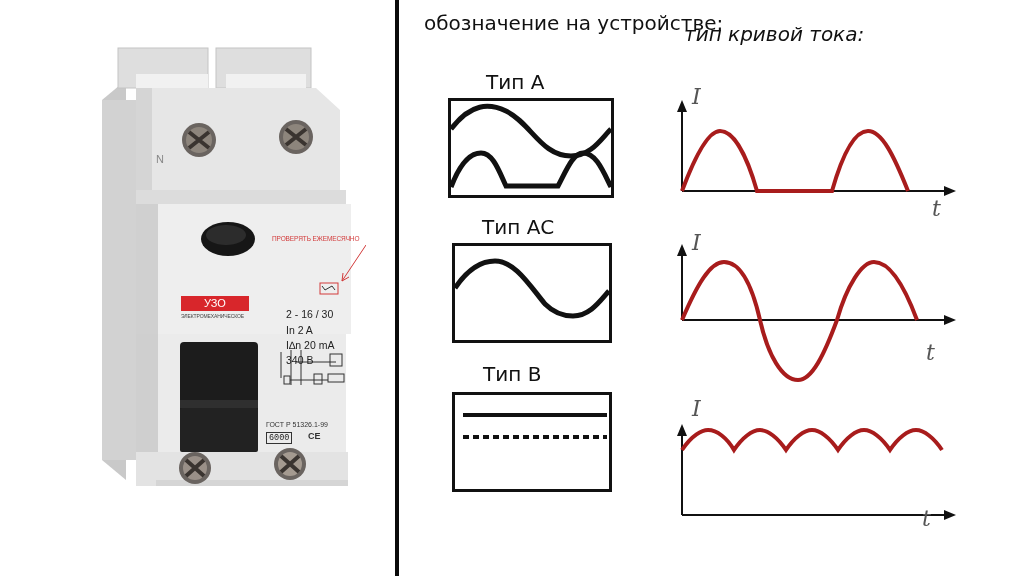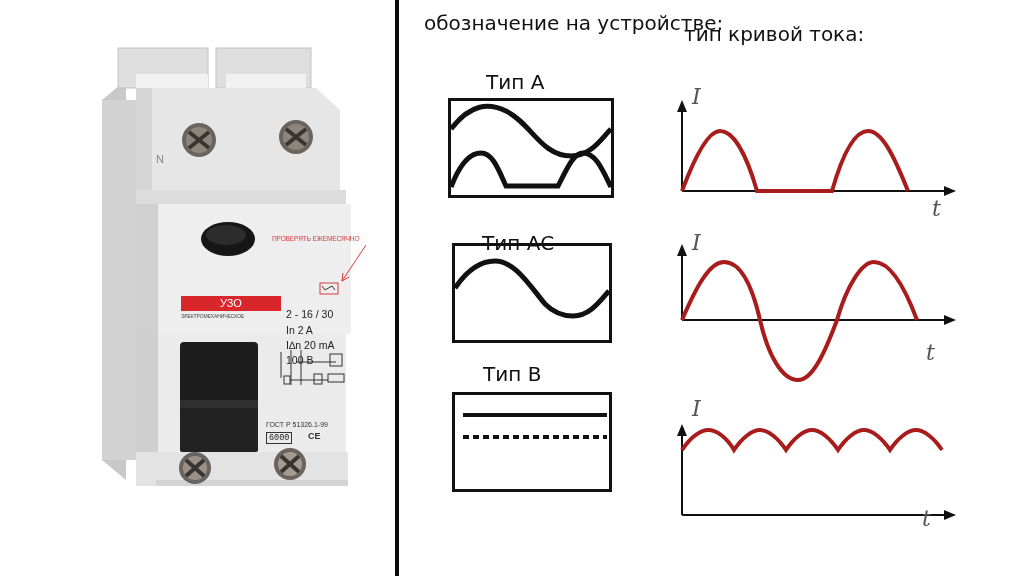--- a/index.html
+++ b/index.html
@@ -9,36 +9,36 @@
     }
     .divider { position: absolute; left: 395px; top: 0; width: 4px; height: 576px; background: #0a0a0a; }
 
     
     .device { position: absolute; left: 96px; top: 40px; width: 270px; height: 480px; }
     .device svg { position: absolute; left: 0; top: 0; }
     .dtext { position: absolute; white-space: nowrap; font-family: "Liberation Sans", sans-serif; }
     .check-monthly { left: 176px; top: 195px; font-size: 6.5px; color: #d23a3a; letter-spacing: -0.1px; }
     .spec { left: 190px; font-size: 10.5px; color: #222; margin-top: 44px; }
     .uzo-label {
-      position: absolute; left: 85px; top: 256px; width: 100px; height: 15px;
+      position: absolute; left: 85px; top: 256px; width: 68px; height: 15px;
       background: #d8262b; color: #fff; font-family: "Liberation Sans", sans-serif;
       font-size: 11px; text-align: center; line-height: 15px;
     }
     .uzo-sub { left: 85px; top: 273px; font-size: 5px; color: #444; letter-spacing: -0.1px; }
     .gost { left: 170px; top: 381px; font-size: 7px; color: #333; }
     .rating-box { position: absolute; left: 170px; top: 392px; border: 1px solid #333; font-family: "Liberation Mono", monospace; font-size: 8.5px; color: #222; padding: 0 2px; line-height: 10px; }
     .ce { left: 212px; top: 391px; font-size: 9px; color: #333; font-weight: bold; }
     .n-mark { left: 60px; top: 113px; font-size: 11px; color: #888; }
 
     
     .label { position: absolute; font-family: "DejaVu Sans", sans-serif; color: #111; white-space: nowrap; }
     .hdr-left { left: 424px; top: 10px; width: 230px; text-align: center; font-size: 20px; line-height: 26px; }
-    .hdr-right { left: 684px; top: 22px; font-size: 20px; }
+    .hdr-right { left: 684px; top: 22px; font-size: 20px; font-style: italic; }
     .type-a { left: 486px; top: 70px; font-size: 20px; }
-    .type-ac { left: 482px; top: 215px; font-size: 20px; margin-top: 16px; }
+    .type-ac { left: 482px; top: 215px; font-size: 20px; }
     .type-b { left: 483px; top: 362px; font-size: 20px; }
 
     .symbol-box { position: absolute; border: 3px solid #111; box-sizing: border-box; }
     .sym-a { left: 448px; top: 98px; width: 166px; height: 100px; }
     .sym-ac { left: 452px; top: 243px; width: 160px; height: 100px; }
     .sym-b { left: 452px; top: 392px; width: 160px; height: 100px; }
     .symbol-box svg { position: absolute; left: 0; top: 0; }
 
     .graph { position: absolute; }
     .axis-lbl { position: absolute; font-family: "DejaVu Serif", serif; font-style: italic; color: #555; font-size: 22px; }
@@ -107,21 +107,21 @@
     <path d="M226 246 L229 250 L236 246 L239 250" stroke="#333" stroke-width="1" fill="none"></path>
     <path d="M270 205 L246 241" stroke="#d23a3a" stroke-width="1"></path>
     <path d="M246 241 L247 233 M246 241 L253 237" stroke="#d23a3a" stroke-width="1"></path>
   </svg>
 
   <span class="dtext n-mark">N</span>
   <span class="dtext check-monthly">ПРОВЕРЯТЬ ЕЖЕМЕСЯЧНО</span>
   <span class="dtext spec" style="top:224px">2 - 16 / 30</span>
   <span class="dtext spec" style="top:240px">In 2 A</span>
   <span class="dtext spec" style="top:255px">I∆n 20 mA</span>
-  <span class="dtext spec" style="top:270px">100 В</span>
+  <span class="dtext spec" style="top:270px">340 В</span>
   <div class="uzo-label">УЗО</div>
   <span class="dtext uzo-sub">ЭЛЕКТРОМЕХАНИЧЕСКОЕ</span>
   <span class="dtext gost">ГОСТ Р 51326.1-99</span>
   <span class="rating-box">6000</span>
   <span class="dtext ce">CE</span>
 </div>
 
 <div class="label hdr-left">обозначение на устройстве:</div>
 <div class="label hdr-right">тип кривой тока:</div>
 

